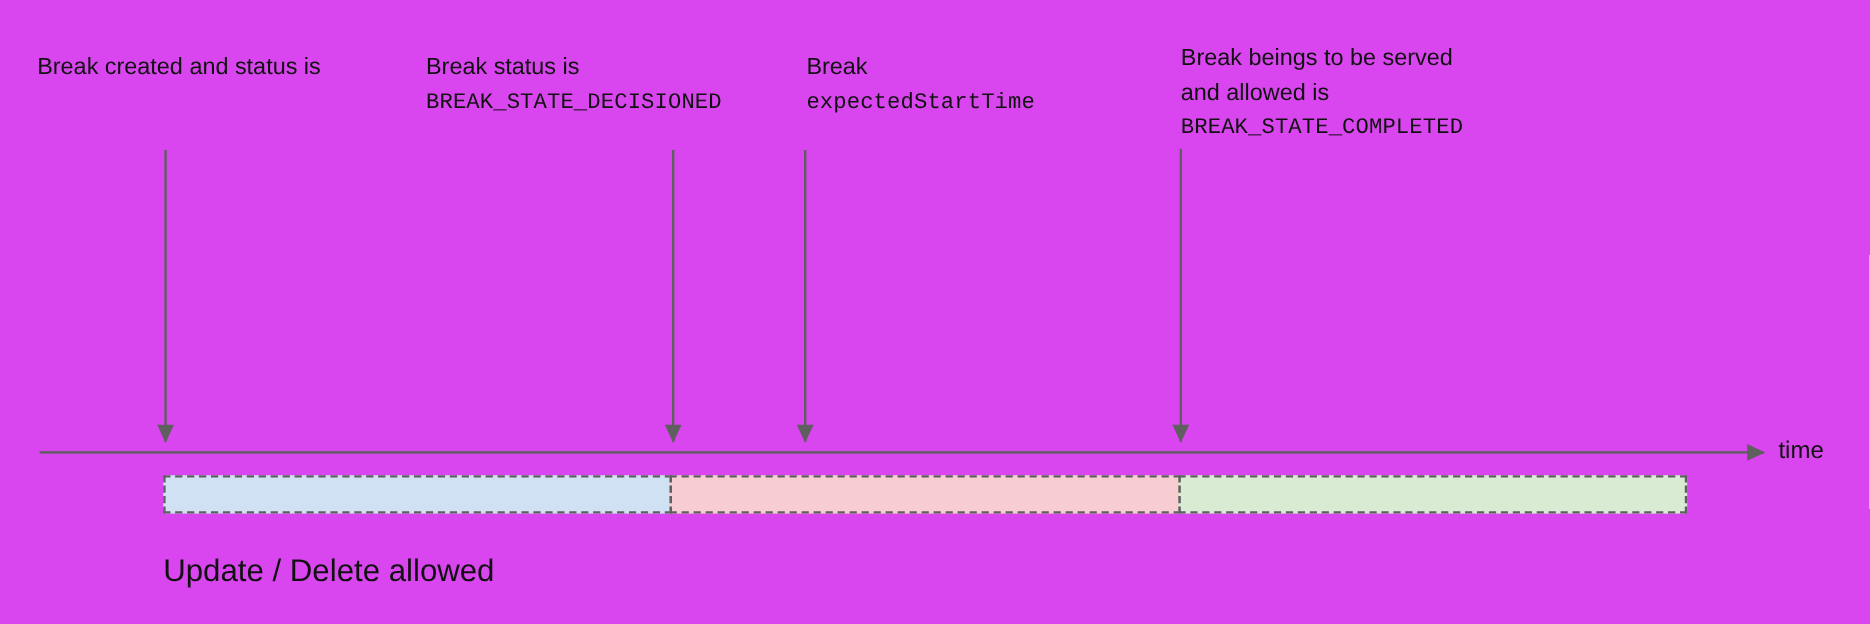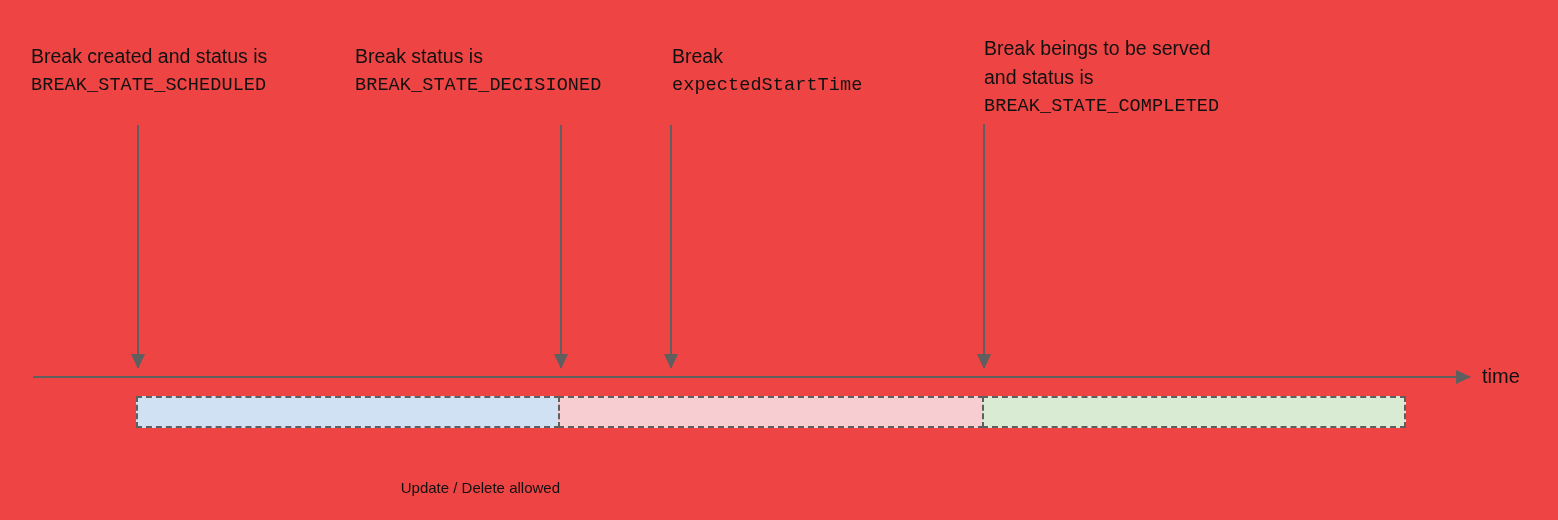--- a/index.html
+++ b/index.html
@@ -9,21 +9,21 @@
   }
   body {
     font-family: "Liberation Sans", sans-serif;
     color: #000000;
   }
   #diagram {
     position: relative;
     width: 1558px;
     height: 520px;
     overflow: hidden;
-    background: #ef4444;
+    background: #d946ef;
   }
 
   
   .annotation {
     position: absolute;
     font-family: "Liberation Sans", sans-serif;
     font-size: 19.5px;
     line-height: 29px;
     color: #111111;
     white-space: nowrap;
@@ -114,53 +114,52 @@
     box-sizing: border-box;
     border: 2px dashed #5f5f5f;
   }
   #segment-scheduled { left: 136px; width: 424px; background: #cfe1f2; }
   #segment-decisioned { left: 558px; width: 426px; background: #f7cdd1; }
   #segment-completed { left: 982px; width: 424px; background: #d9ebd3; }
 
   
   .caption {
     position: absolute;
-    top: 479px;
-    text-align: right;
-    font-size: 15px;
+    top: 460px;
+    text-align: left;
+    font-size: 26px;
     color: #111111;
     white-space: nowrap;
   }
   #caption-scheduled { left: 136px; width: 424px; }
   #caption-decisioned { left: 558px; width: 426px; }
   #caption-completed { left: 982px; width: 424px; }
 </style>
 </head>
 <body>
 
 <div id="diagram">
 
   <div class="annotation" id="ann-1">
     <span class="ann-line plain">Break created and status is</span>
-    <span class="ann-line mono">BREAK_STATE_SCHEDULED</span>
   </div>
 
   <div class="annotation" id="ann-2">
     <span class="ann-line plain">Break status is</span>
     <span class="ann-line mono">BREAK_STATE_DECISIONED</span>
   </div>
 
   <div class="annotation" id="ann-3">
     <span class="ann-line plain">Break</span>
     <span class="ann-line mono">expectedStartTime</span>
   </div>
 
   <div class="annotation" id="ann-4">
     <span class="ann-line plain">Break beings to be served</span>
-    <span class="ann-line plain">and status is</span>
+    <span class="ann-line plain">and allowed is</span>
     <span class="ann-line mono">BREAK_STATE_COMPLETED</span>
   </div>
 
   <div class="drop-arrow" id="arrow-1">
     <div class="stem"></div>
     <div class="head"></div>
   </div>
   <div class="drop-arrow" id="arrow-2">
     <div class="stem"></div>
     <div class="head"></div>

